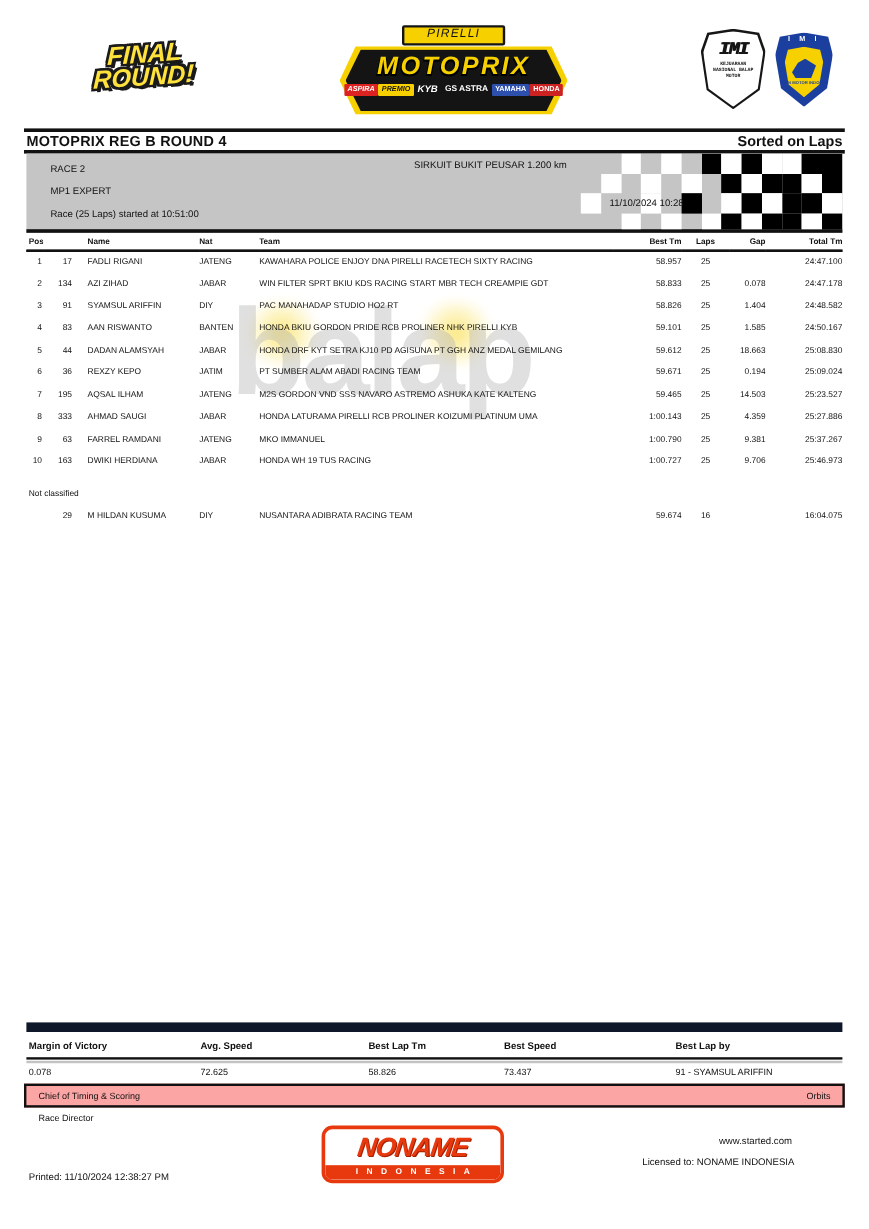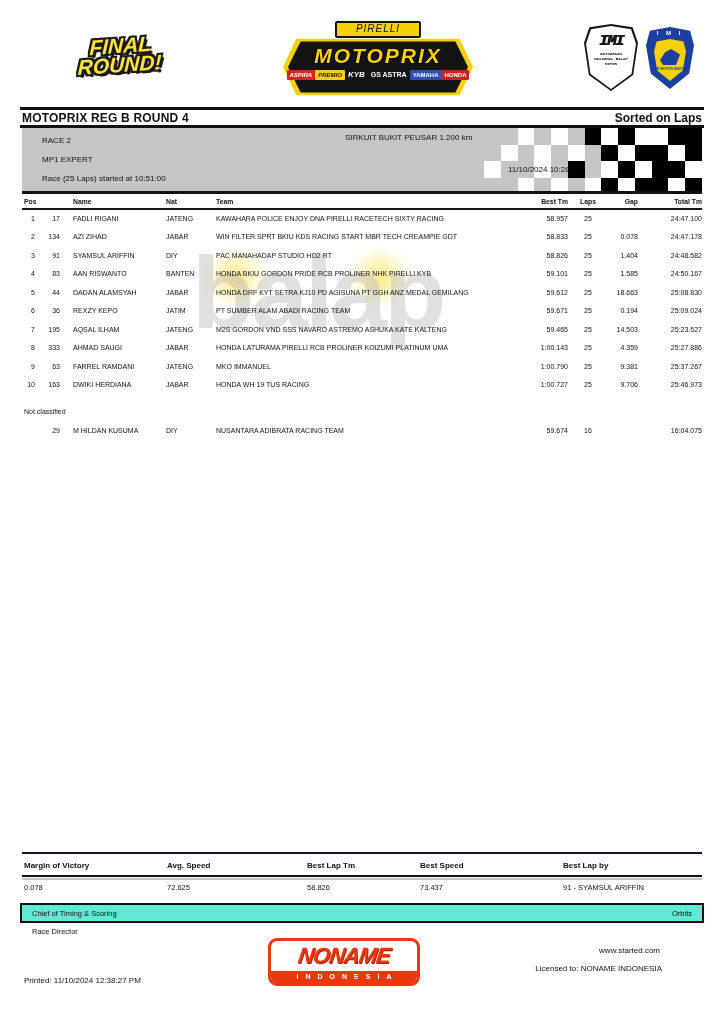--- a/index.html
+++ b/index.html
@@ -99,29 +99,29 @@
   .col-team  { width:295px; text-align:left; }
   .col-best  { width:57px; text-align:right; }
   .col-laps  { width:40px; text-align:center; }
   .col-gap   { width:30px; text-align:right; }
   .col-total { width:64px; text-align:right; }
   th.col-pos { text-align:left; padding-left:2px; }
   .nc-label { font-size:7px; margin:14px 0 6px 2px; }
   .nc-table tbody td { height:18px; }
 
   
-  .stats { position:absolute; left:22px; top:852px; width:680px; border-top:2px solid #0f172a; z-index:2; }
+  .stats { position:absolute; left:22px; top:852px; width:680px; border-top:8px solid #0f172a; z-index:2; }
   .stats-grid { display:grid; grid-template-columns:143px 140px 113px 143px 141px; }
   .stat-label { font-size:8px; font-weight:bold; padding:7px 0 5px 2px; }
   .stat-value { font-size:7.5px; padding:6px 0 0 2px; }
   .stats-sep { grid-column:1 / -1; height:2px; background:#111; box-shadow:0 3px 0 rgba(17,17,17,0.25); }
 
   
   .orbits-bar { position:absolute; left:20px; top:903px; width:684px; height:20px;
-    background:#5eead4; border:2px solid #111; display:flex; justify-content:space-between;
+    background:#fca5a5; border:2px solid #111; display:flex; justify-content:space-between;
     align-items:center; padding:0 10px; font-size:7.5px; z-index:2; }
   .race-director { position:absolute; left:32px; top:927px; font-size:7.5px; z-index:2; }
 
   .bottom { position:absolute; left:22px; top:936px; width:680px; height:88px; z-index:2; }
   .noname { position:absolute; left:246px; top:2px; width:152px; height:48px;
     border:3px solid #e8390e; border-radius:9px; background:#fff; overflow:hidden; text-align:center; }
   .noname-main { font-size:22px; font-weight:bold; font-style:italic; color:#e8390e;
     letter-spacing:-1px; line-height:30px; text-shadow:1px 1px 0 #a22000; transform:skewX(-8deg); }
   .noname-strip { background:#e8390e; color:#fff; font-size:7px; font-weight:bold;
     letter-spacing:7px; line-height:12px; padding-left:7px; }

